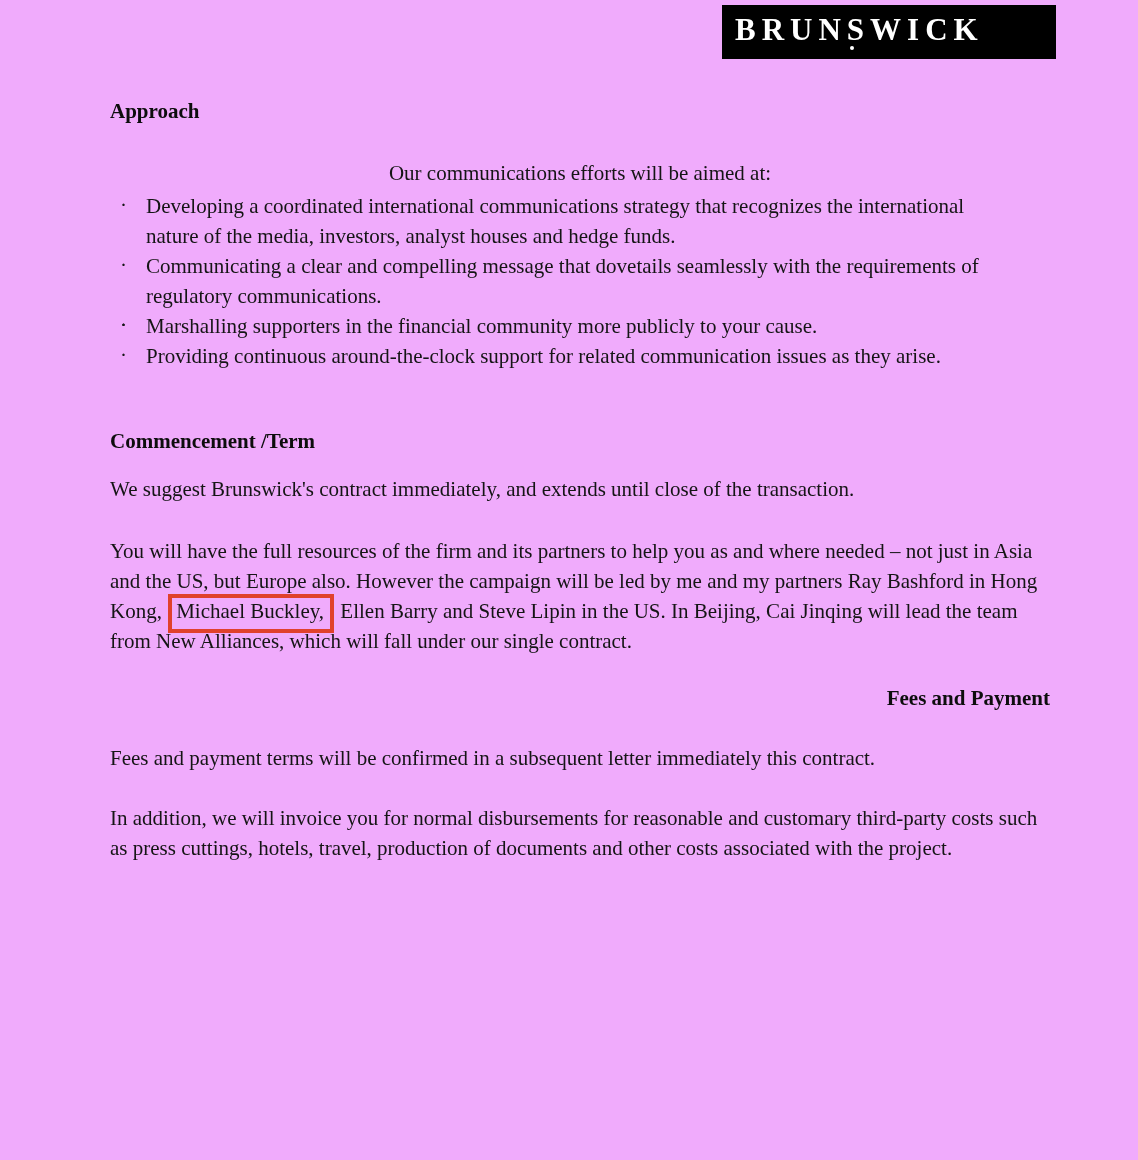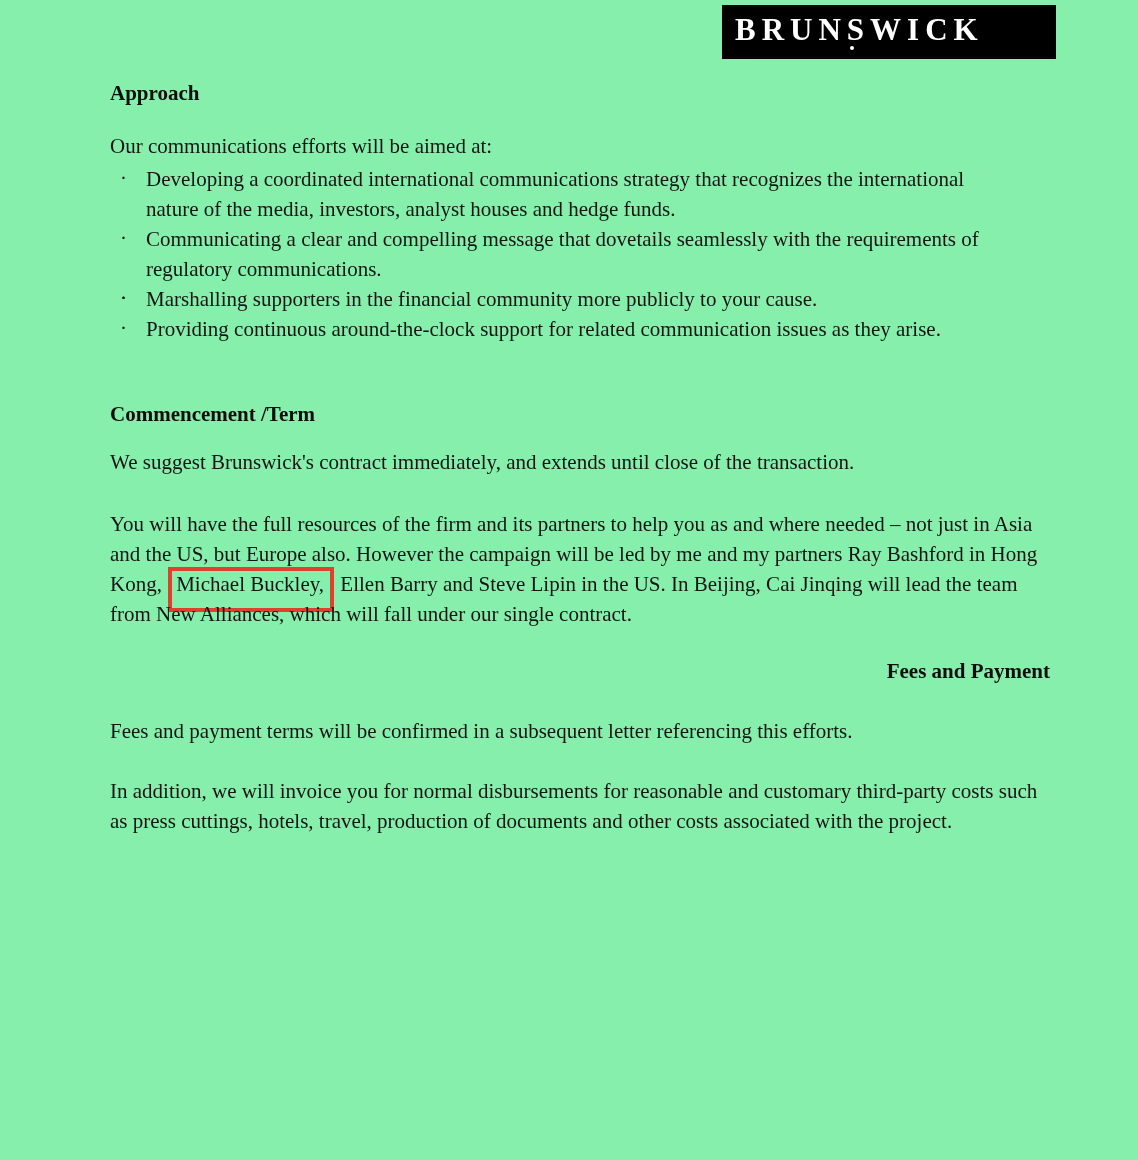--- a/index.html
+++ b/index.html
@@ -4,21 +4,21 @@
 <style>
   html, body {
     margin: 0;
     padding: 0;
     background: #ffffff;
   }
   .page {
     position: relative;
     width: 1138px;
     height: 1160px;
-    background: #86efac;
+    background: #f0abfc;
     overflow: hidden;
     font-family: "Liberation Serif", serif;
     color: #111111;
   }
   .logo {
     position: absolute;
     left: 722px;
     top: 5px;
     width: 334px;
     height: 54px;
@@ -41,37 +41,37 @@
     left: 128px;
     top: 41px;
     width: 4px;
     height: 4px;
     background: #ffffff;
     border-radius: 50%;
   }
   .content {
     position: absolute;
     left: 110px;
-    top: 80px;
+    top: 98px;
     width: 940px;
   }
   h2 {
     margin: 0;
     font-size: 21px;
     line-height: 26px;
     font-weight: 700;
     color: #0d0d0d;
   }
   p {
     margin: 0;
     font-size: 21px;
     line-height: 30px;
     color: #151515;
   }
-  .intro { margin-top: 25px; }
+  .intro { margin-top: 34px; text-align: center; }
   ul.bullets {
     list-style: none;
     margin: 3px 0 0 0;
     padding: 0;
     width: 900px;
   }
   ul.bullets li {
     position: relative;
     padding-left: 36px;
     font-size: 21px;
@@ -86,21 +86,21 @@
   }
   .h-commencement { margin-top: 57px; }
   .p-commencement { margin-top: 20px; }
   .h-personnel { margin-top: 30px; }
   .p-personnel { margin-top: 32px; }
   .h-fees { margin-top: 29px; text-align: right; }
   .p-fees1 { margin-top: 32px; }
   .p-fees2 { margin-top: 30px; }
   .hl {
     border: 4px solid #e0412c;
-    padding: 1px 6px 12px 4px;
+    padding: 1px 6px 6px 4px;
     margin: 0 1px;
     white-space: nowrap;
   }
 </style>
 </head>
 <body>
 
 <div class="page">
 
   <div class="logo" style="background: rgb(0, 0, 0); color: rgb(255, 255, 255);">
@@ -138,18 +138,18 @@
 
     <h2 class="h-commencement">Commencement /Term</h2>
 
     <p class="p-commencement">We suggest Brunswick's contract immediately, and extends until close of the transaction.</p>
 
 
     <p class="p-personnel"><span>You will have the full resources of the firm and its partners to help you as and where needed – not just in Asia and the US, but Europe also. However the campaign will be led by me and my partners Ray Bashford in Hong Kong, </span><span class="hl" style="border-color: rgb(224, 65, 44);"><span>Michael Buckley,</span></span><span> Ellen Barry and Steve Lipin in the US. In Beijing, Cai Jinqing will lead the team from New Alliances, which will fall under our single contract.</span></p>
 
     <h2 class="h-fees">Fees and Payment</h2>
 
-    <p class="p-fees1">Fees and payment terms will be confirmed in a subsequent letter referencing this efforts.</p>
+    <p class="p-fees1">Fees and payment terms will be confirmed in a subsequent letter immediately this contract.</p>
 
     <p class="p-fees2">In addition, we will invoice you for normal disbursements for reasonable and customary third-party costs such as press cuttings, hotels, travel, production of documents and other costs associated with the project.</p>
 
   </div>
 </div>
 
 </body></html>

